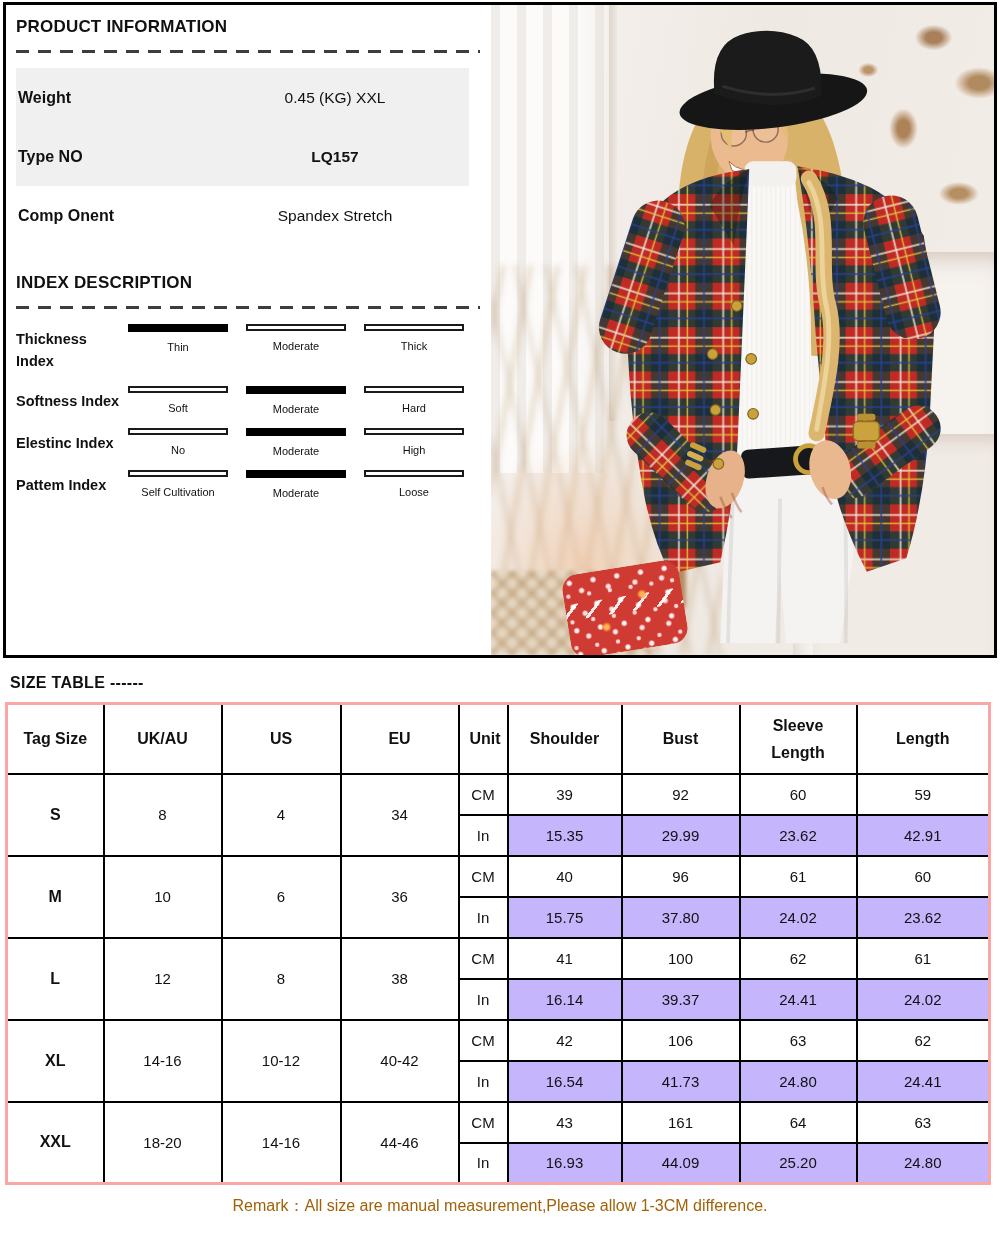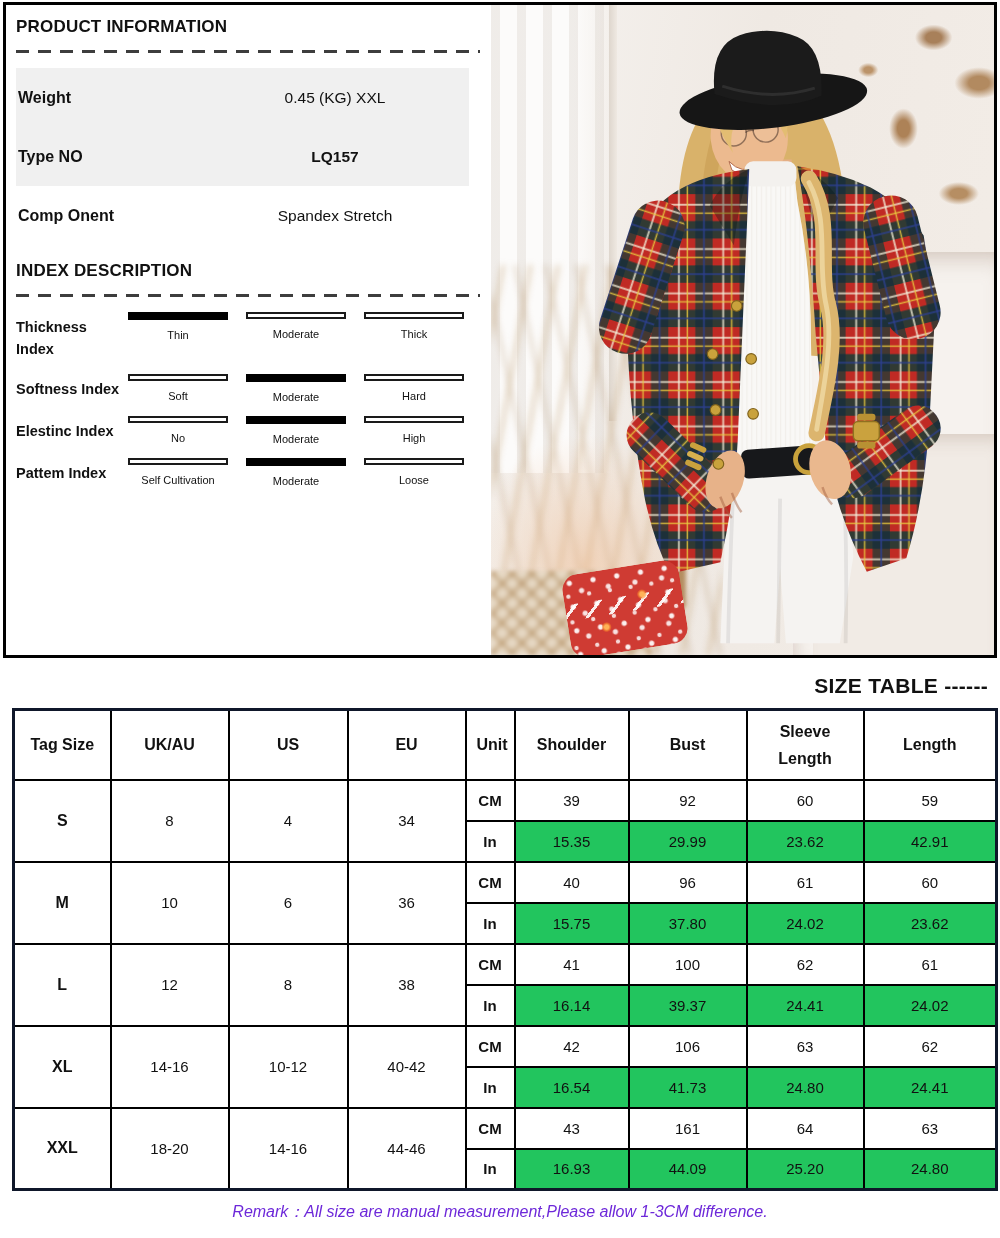--- a/index.html
+++ b/index.html
@@ -72,29 +72,29 @@
         radial-gradient(circle at 8px 8px,  rgba(255,255,255,.92) 2px, transparent 3.2px),
         radial-gradient(circle at 19px 17px,rgba(255,255,255,.85) 2px, transparent 3.2px),
         radial-gradient(circle at 5px 21px, rgba(255,255,255,.8) 1.6px, transparent 2.6px);
       background-size:24px 24px, 27px 23px, 21px 26px; }
   .pillow-band { position:absolute; left:0; top:34%; width:100%; height:16px;
       background:repeating-linear-gradient(135deg, transparent 0 7px, rgba(255,255,255,.9) 7px 10px, transparent 10px 17px); }
   .light { position:absolute; width:10px; height:10px; border-radius:50%;
       background:radial-gradient(circle,#ffb257 0 30%, rgba(255,140,40,.55) 55%, rgba(255,140,40,0) 75%); }
   .model-svg { position:absolute; inset:0; width:100%; height:100%; }
   
-  .size-title { margin:16px 12px 10px 10px; font-size:21px; font-weight:bold; letter-spacing:.3px;text-align:right; }
-  table.size-table { margin-left:12px; width:983px; table-layout:fixed; border-collapse:collapse; border:3px solid #0f172a; }
+  .size-title { margin:16px 2px 10px 10px; font-size:16px; font-weight:bold; letter-spacing:.3px; }
+  table.size-table { margin-left:5px; width:983px; table-layout:fixed; border-collapse:collapse; border:3px solid #fca5a5; }
   .size-table th, .size-table td { border:2px solid #000; text-align:center; vertical-align:middle; }
   .size-table th { height:70px; font-size:16px; font-weight:bold; padding:0 10px; line-height:1.7; }
   .size-table td { height:41px; font-size:15px; }
   .size-table td.tag-cell { font-weight:bold; font-size:16px; }
-  .size-table td.unit-cell { font-weight:bold; }
-  .size-table td.shade { background:#22c55e; }
-  .remark { margin-top:11px; text-align:center; font-size:16px; color:#6d28d9;font-style:italic; }
+  .size-table td.unit-cell { font-weight:normal; }
+  .size-table td.shade { background:#c4b5fd; }
+  .remark { margin-top:11px; text-align:center; font-size:16px; color:#a16207; }
 </style>
 </head>
 <body>
 
 <div class="top-section">
   <div class="info-panel">
     <div class="section-title">PRODUCT INFORMATION</div>
     <div class="dashes"></div>
     <div class="info-rows">
         <div class="info-row shaded">
@@ -103,21 +103,21 @@
         </div>
         <div class="info-row shaded">
           <span class="info-label">Type NO</span>
           <span class="info-value bold">LQ157</span>
         </div>
         <div class="info-row">
           <span class="info-label">Comp Onent</span>
           <span class="info-value">Spandex Stretch</span>
         </div>
       </div>
-    <div class="section-title" style="margin-top:16px">INDEX DESCRIPTION</div>
+    <div class="section-title" style="margin-top:28px">INDEX DESCRIPTION</div>
     <div class="dashes"></div>
     <div class="index-rows">
         <div class="index-row">
           <div class="index-label">Thickness Index</div>
           <div class="level">
             <div class="bar sel"></div>
             <div class="level-text">Thin</div>
           </div>
           <div class="level">
             <div class="bar"></div>

